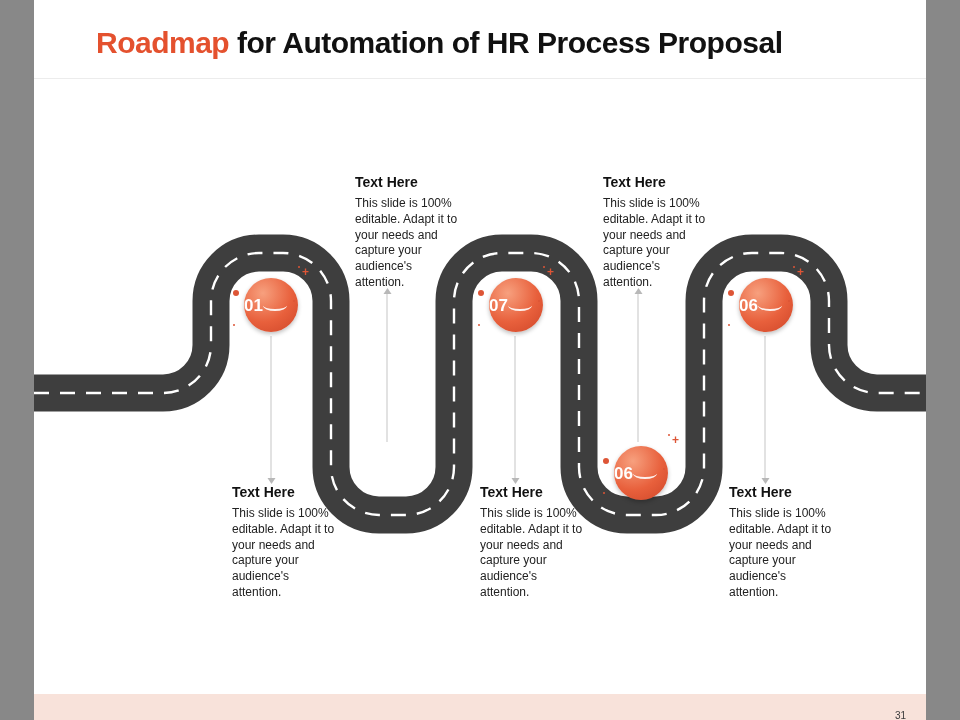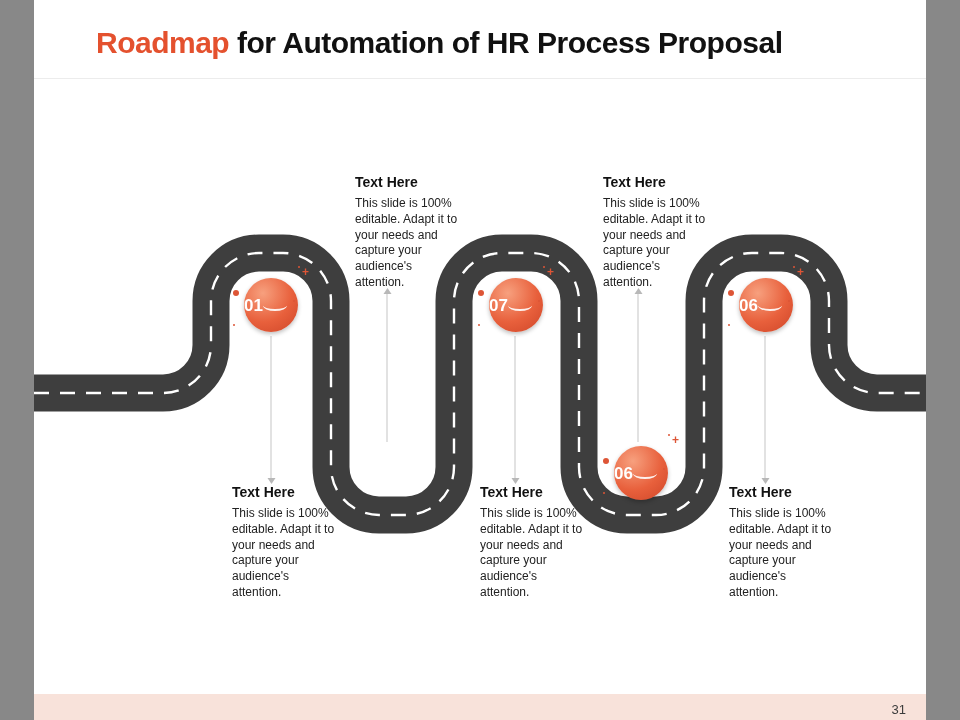--- a/index.html
+++ b/index.html
@@ -41,21 +41,21 @@
   .arrow.down .head{bottom:-6px;border-top:6px solid #b8b8b8;}
   .arrow.up .head{top:-6px;border-bottom:6px solid #b8b8b8;}
 
   
   .textblock{position:absolute;width:106px;color:#1a1a1a;}
   .textblock h3{margin:0 0 6px 0;font-size:14px;font-weight:bold;color:#111;}
   .textblock p{margin:0;font-size:12px;line-height:1.32;color:#222;}
 
   
   .footer-bar{position:absolute;left:0;right:0;bottom:0;height:26px;background:#F8E2DA;}
-  .footer-bar .pagenum{position:absolute;right:20px;top:8px;font-size:13px;color:#3c3c3c;}
+  .footer-bar .pagenum{position:absolute;right:20px;top:16px;font-size:10px;color:#3c3c3c;}
 </style>
 </head>
 <body>
 
 <div class="slide">
 
   <div class="title"><span class="hl">Roadmap</span><span> for Automation of HR Process Proposal</span></div>
   <div class="title-rule"></div>
 
   <svg class="road-svg" width="960" height="720" viewBox="0 0 960 720">

